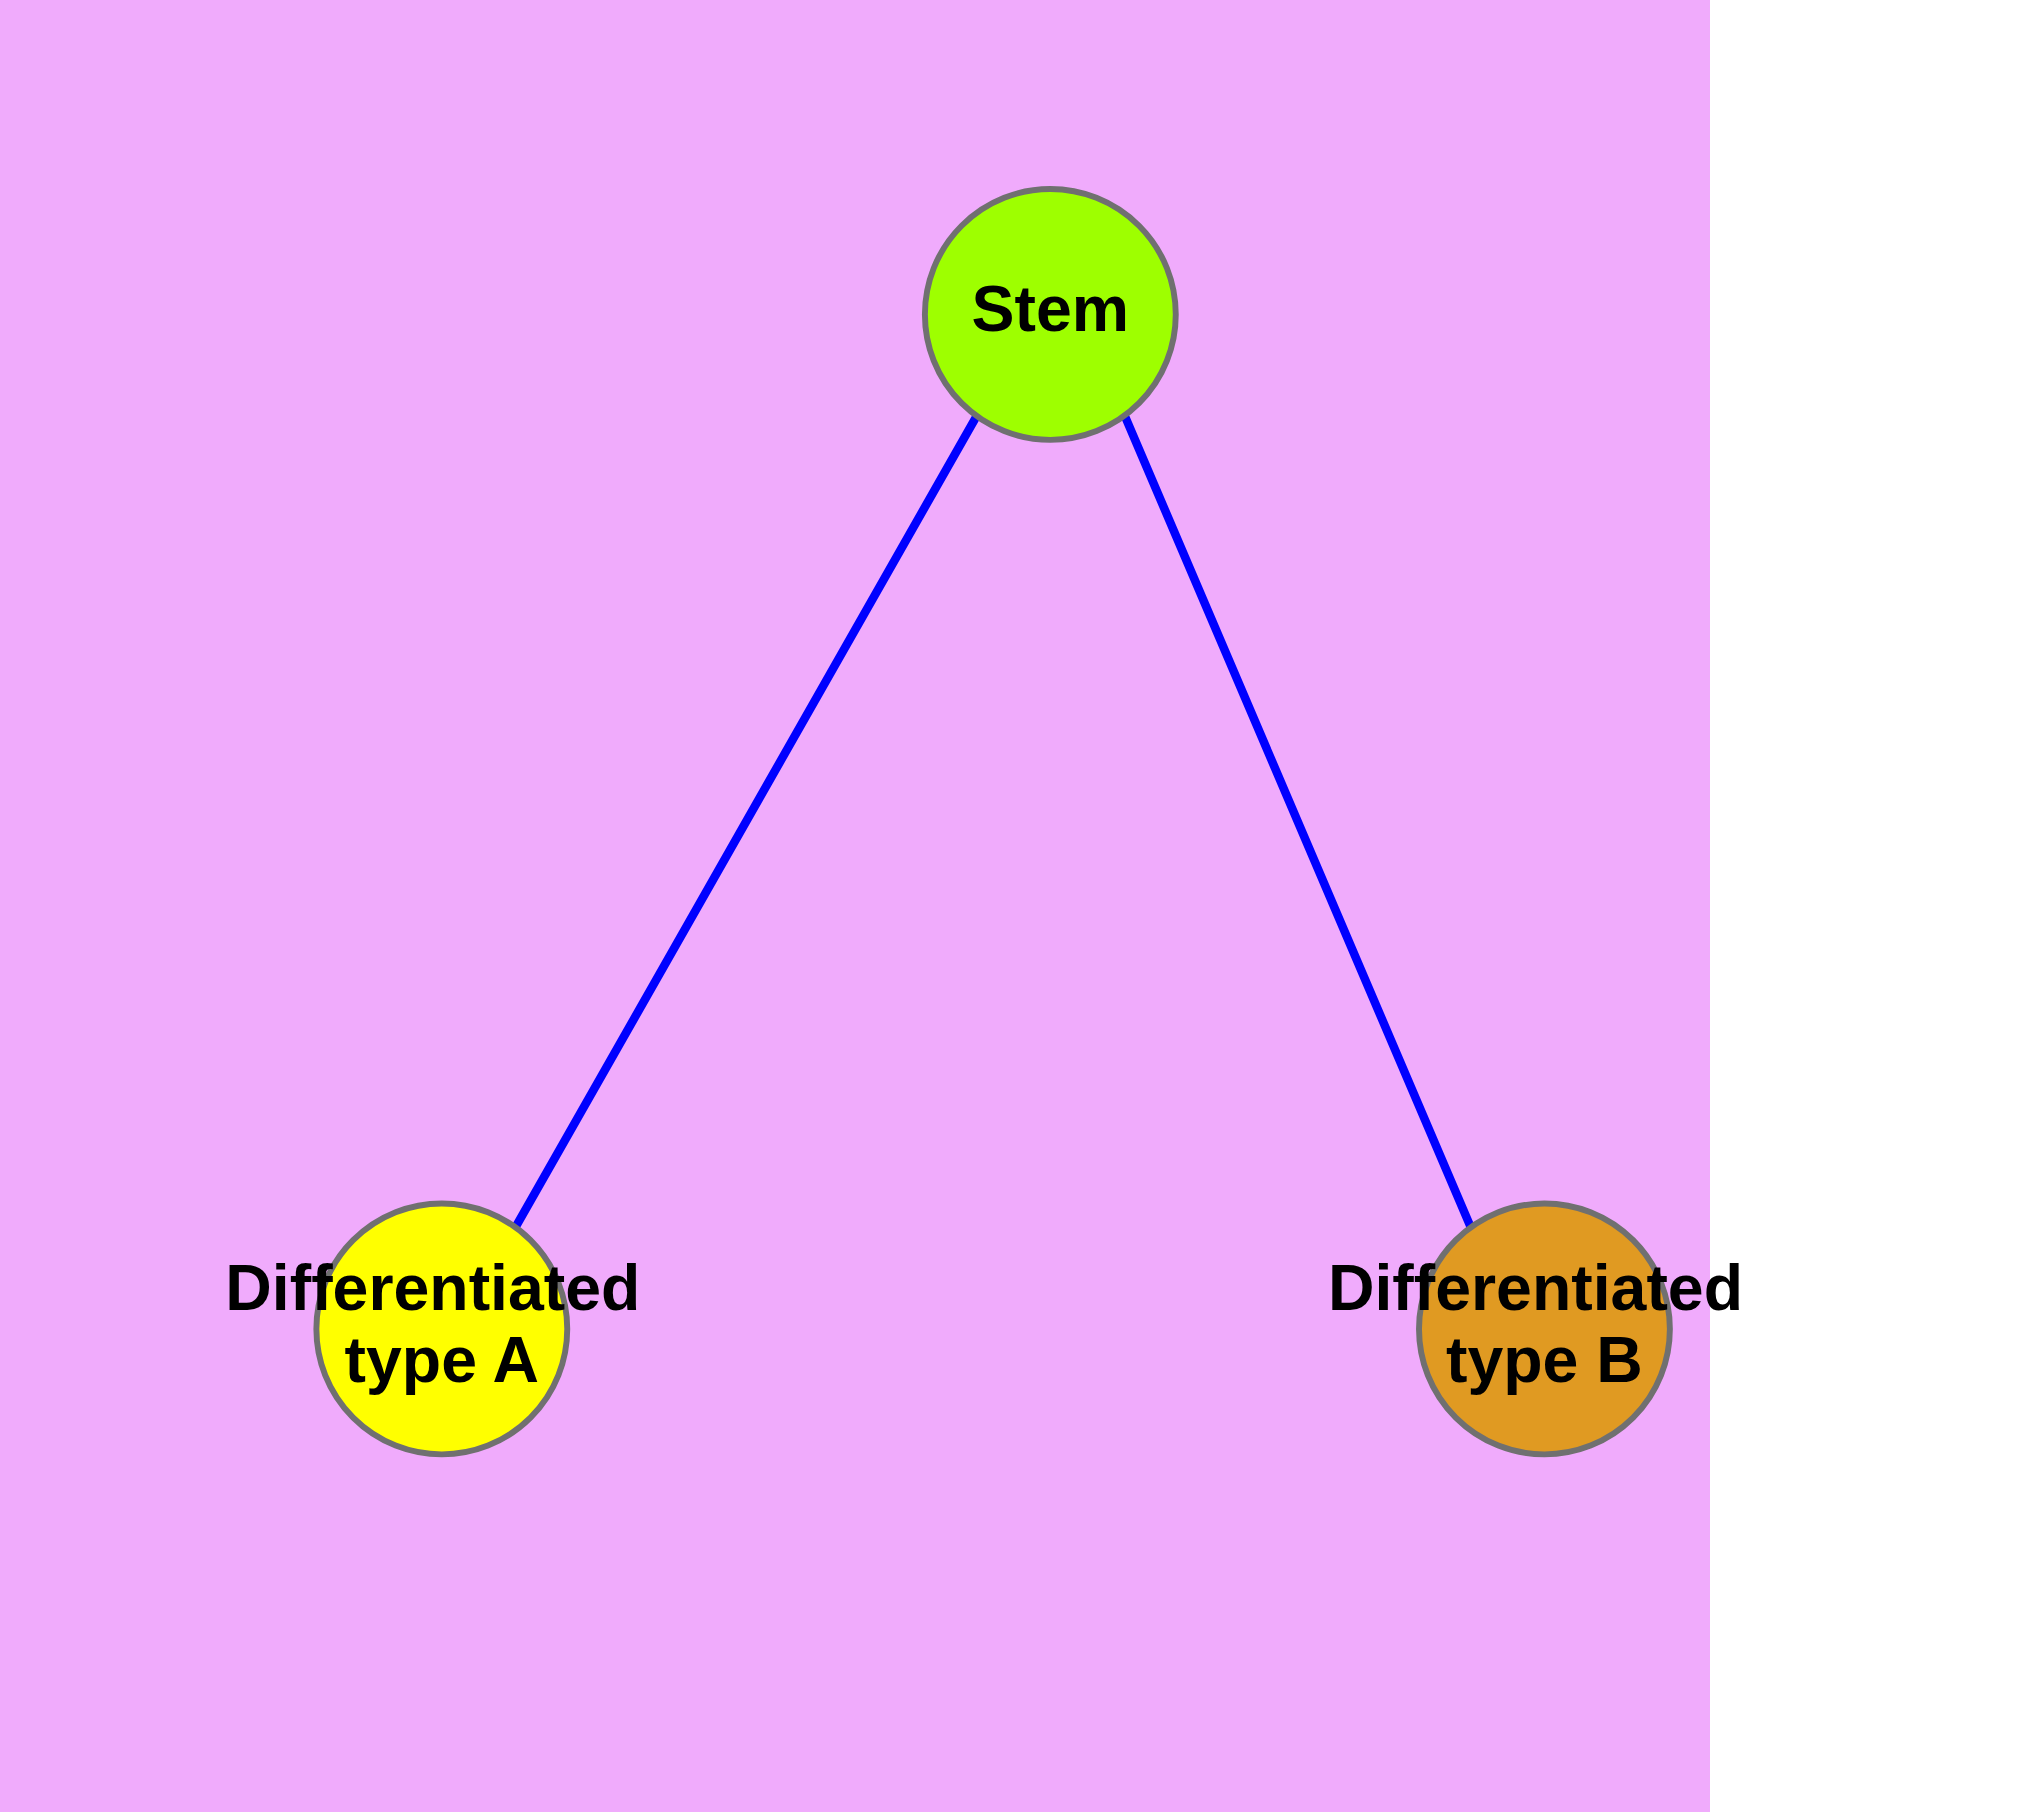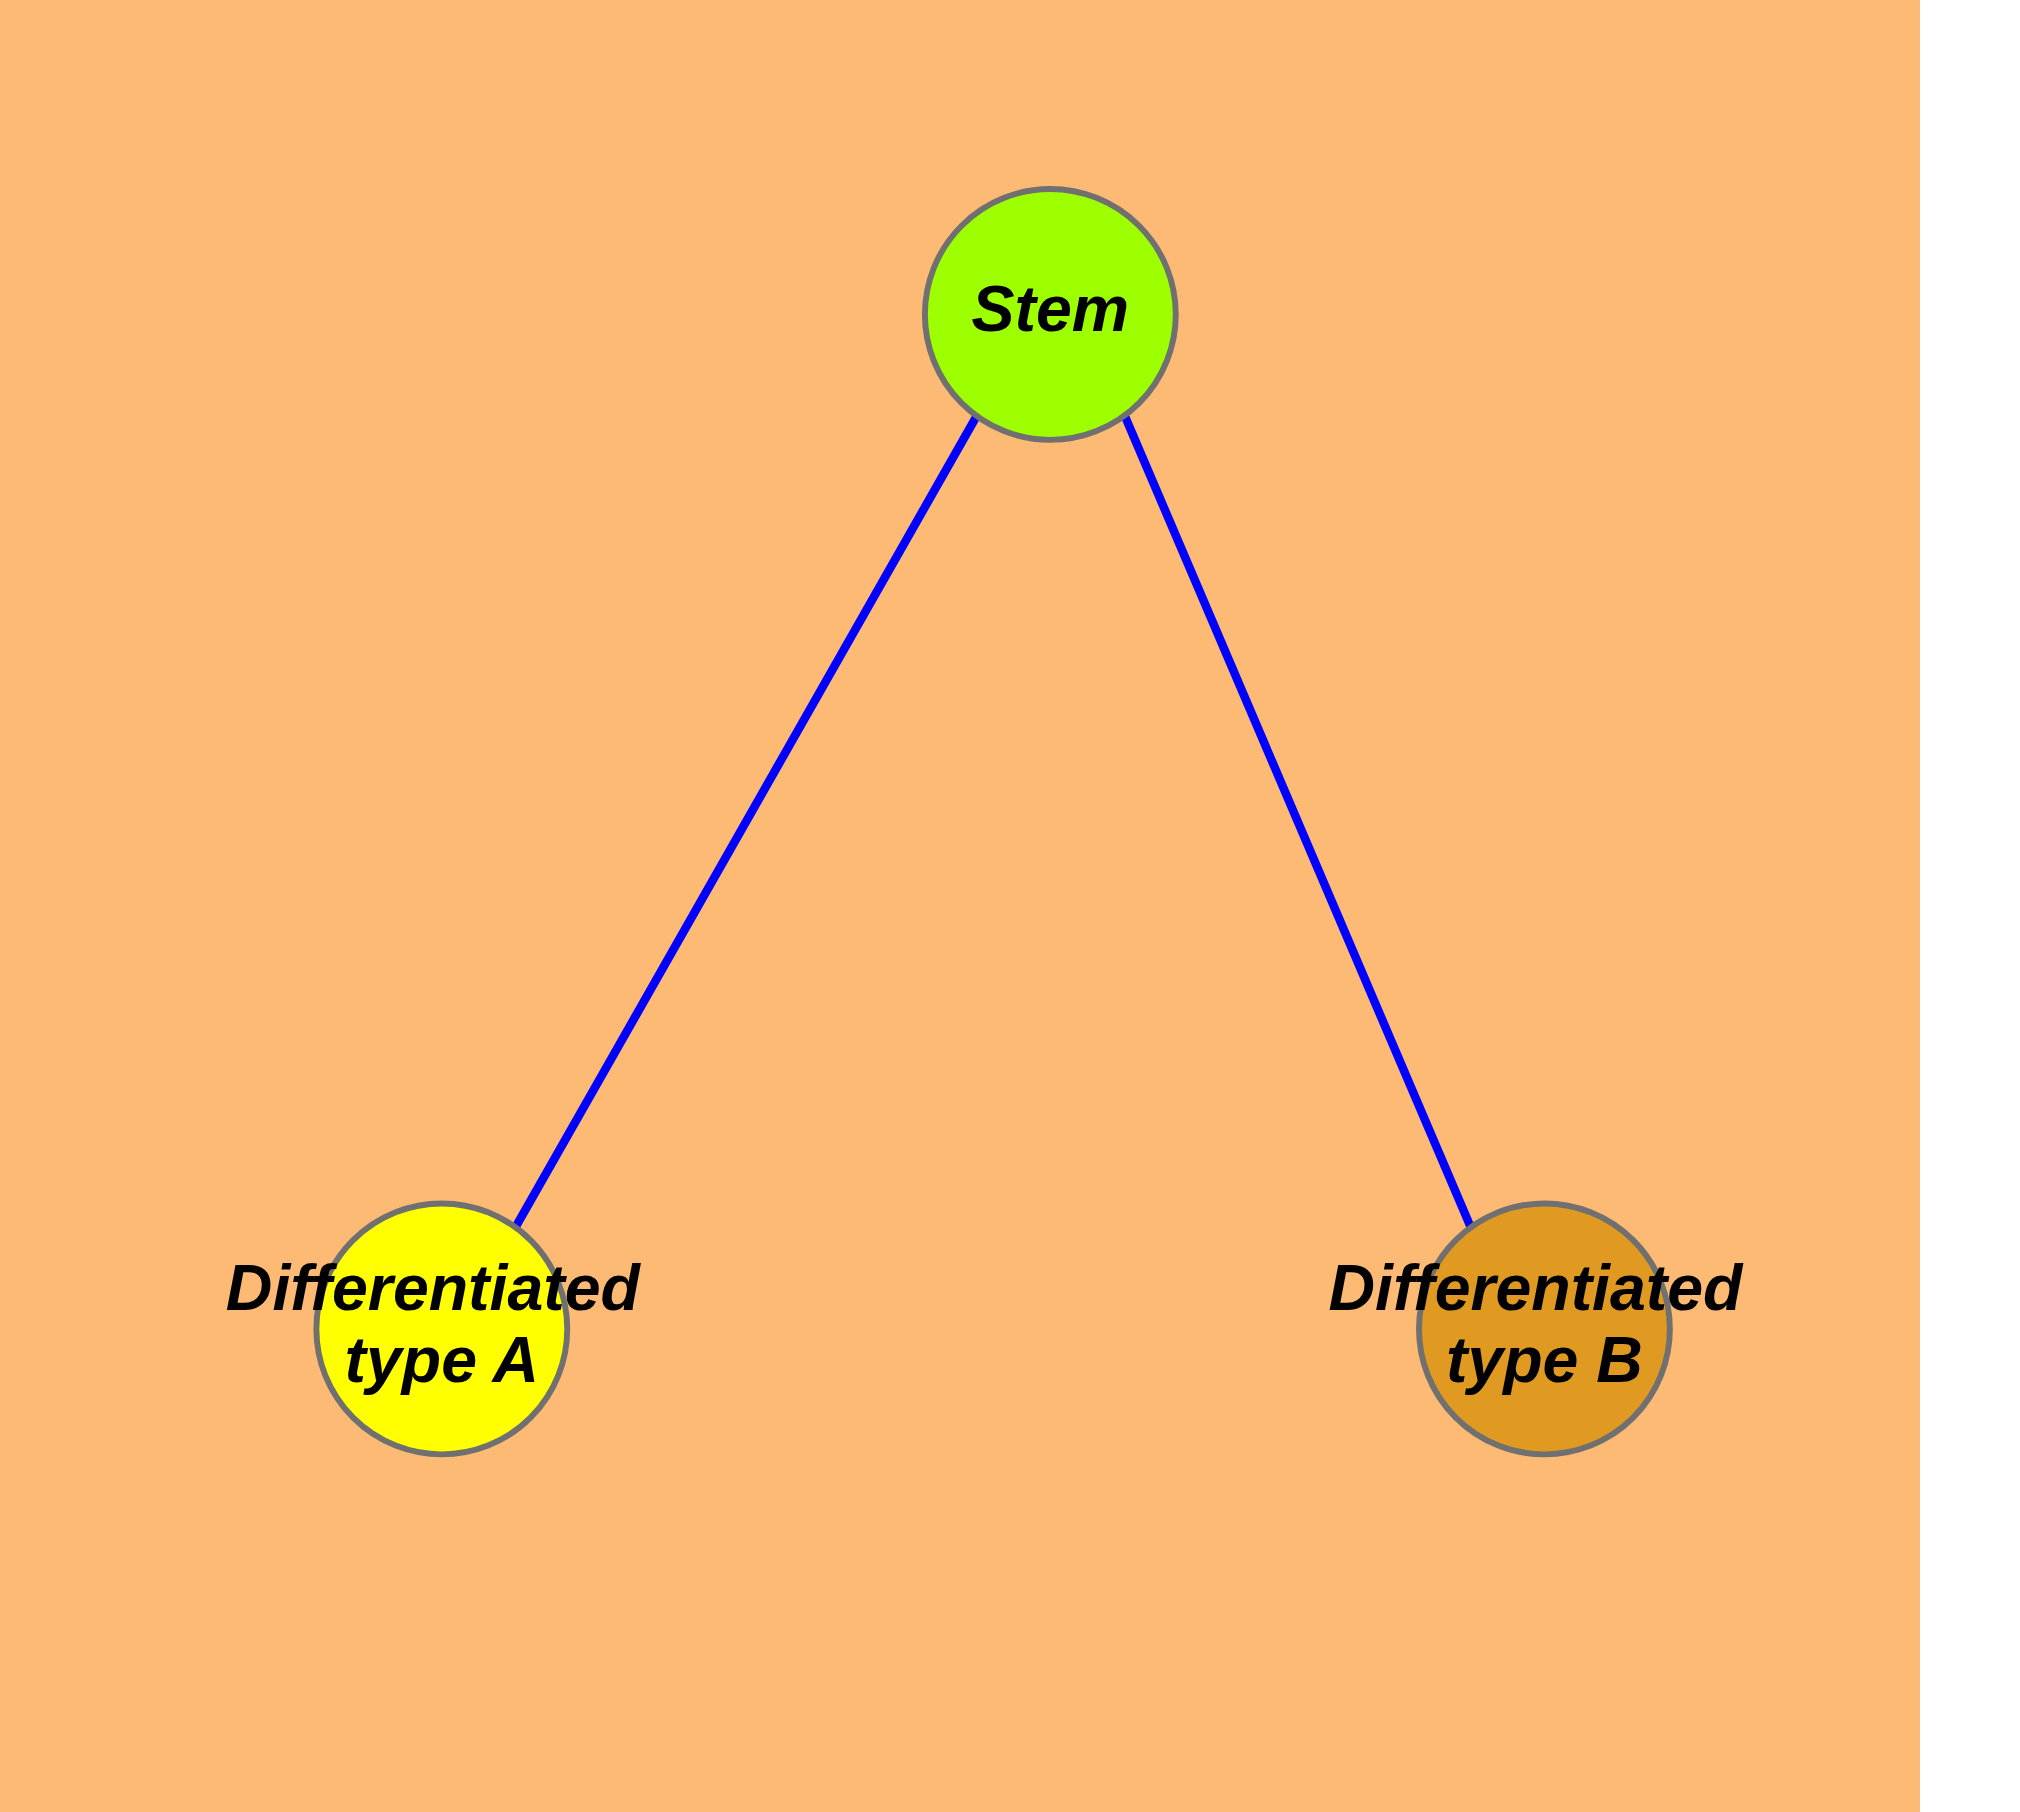--- a/index.html
+++ b/index.html
@@ -32,21 +32,21 @@
     font-weight: bold;
     fill: #000000;
     text-anchor: middle;
     dominant-baseline: middle;
     paint-order: normal;
   }
 </style>
 </head>
 <body style="width: 2021px; height: 1812px;">
 
-<div id="canvas" style="width: 1920px; height: 1812px; background: #fdba74; font-style: italic;">
+<div id="canvas" style="width: 1710px; height: 1812px; background: #f0abfc;">
   <svg id="graph-svg" viewBox="0 0 2384 2138" xmlns="http://www.w3.org/2000/svg" style="width: 2021px; height: 1812px;">
 
     <g>
       <line stroke-linecap="round" x1="1152" y1="491" x2="608" y2="1448" stroke="#0000ff" stroke-width="10"></line>
       <line stroke-linecap="round" x1="1327" y1="491" x2="1735" y2="1448" stroke="#0000ff" stroke-width="10"></line>
     </g>
 
     <g>
       <circle cx="1239" cy="371" r="148" fill="#9eff00" stroke="#707070" stroke-width="7"></circle>
       <circle cx="521" cy="1568" r="148" fill="#ffff00" stroke="#707070" stroke-width="7"></circle>

